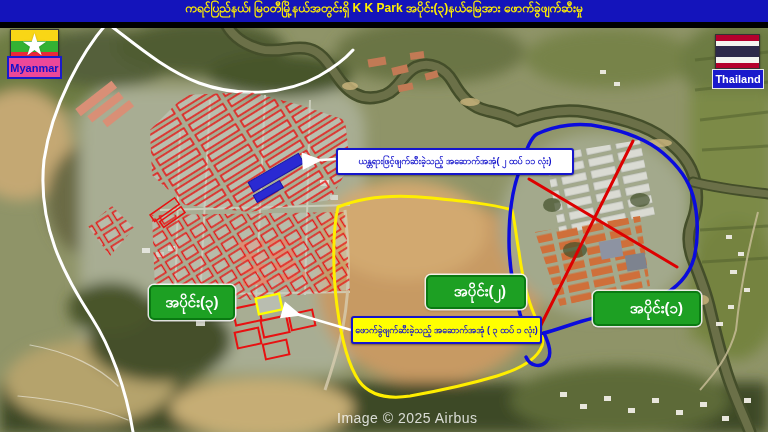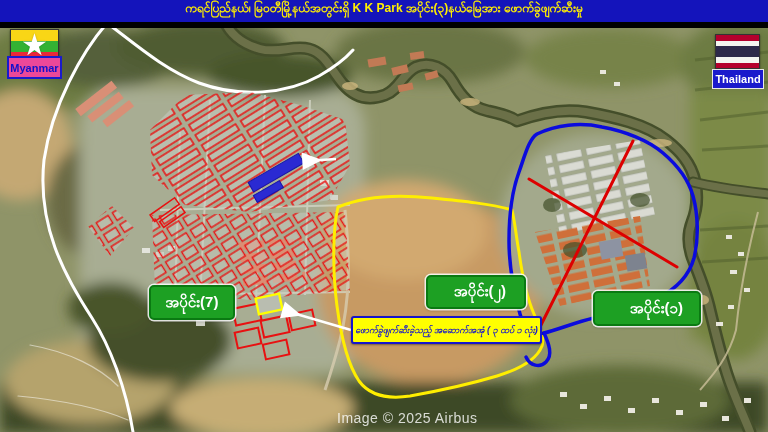--- a/index.html
+++ b/index.html
@@ -25,21 +25,21 @@
               background:#1da023;color:#ffffff;font-weight:bold;font-size:15px;
               border:2px solid #0a7a12;border-radius:5px;box-shadow:0 0 0 1.5px rgba(255,255,255,.85),0 1px 3px rgba(0,0,0,.5);
               white-space:nowrap;overflow:hidden;}
   .zl-3{left:149px;top:285px;width:82px;height:31px;}
   .zl-2{left:426px;top:275px;width:88px;height:30px;padding-left:8px;}
   .zl-1{left:593px;top:291px;width:85px;height:31px;padding-left:19px;}
   .callout{position:absolute;z-index:20;display:flex;align-items:center;justify-content:center;
            border:2px solid #1515cc;border-radius:3px;color:#1515cc;font-weight:bold;font-size:9px;
            white-space:nowrap;overflow:hidden;box-shadow:0 1px 2px rgba(0,0,0,.4);}
   .co-1{left:336px;top:148px;width:234px;height:23px;background:#ffffff;}
-  .co-2{left:351px;top:316px;width:187px;height:24px;background:#ffff00;font-style:italic;}
+  .co-2{left:351px;top:316px;width:187px;height:24px;background:#ffff00;}
   .watermark{position:absolute;z-index:20;left:337px;top:410px;color:rgba(255,255,255,.8);
              font-size:14px;letter-spacing:.5px;}
 </style>
 </head>
 <body>
 
 <div class="stage">
 
   <svg width="768" height="432" viewBox="0 0 768 432">
     <defs>
@@ -237,20 +237,21 @@
 
   <div class="flag flag-th">
     <div class="stripe" style="height:5.5px;background:#b5002d;"></div>
     <div class="stripe" style="height:5.5px;background:#f4f5f0;"></div>
     <div class="stripe" style="height:11px;background:#2d2a4a;"></div>
     <div class="stripe" style="height:5.5px;background:#f4f5f0;"></div>
     <div class="stripe" style="height:5.5px;background:#b5002d;"></div>
   </div>
   <div class="country-label label-th">Thailand</div>
 
-  <div class="zone-label zl-3">အပိုင်း(7)</div>
+  <div class="zone-label zl-3">အပိုင်း(၃)</div>
   <div class="zone-label zl-2">အပိုင်း(၂)</div>
   <div class="zone-label zl-1">အပိုင်း(၁)</div>
 
+  <div class="callout co-1">ယန္တရားဖြင့်ဖျက်ဆီးခဲ့သည့် အဆောက်အအုံ( ၂ ထပ် ၁၁ လုံး)</div>
   <div class="callout co-2">ဖောက်ခွဲဖျက်ဆီးခဲ့သည့် အဆောက်အအုံ ( ၃ ထပ် ၁ လုံး)</div>
 
   <div class="watermark">Image © 2025 Airbus</div>
 </div>
 
 </body></html>

